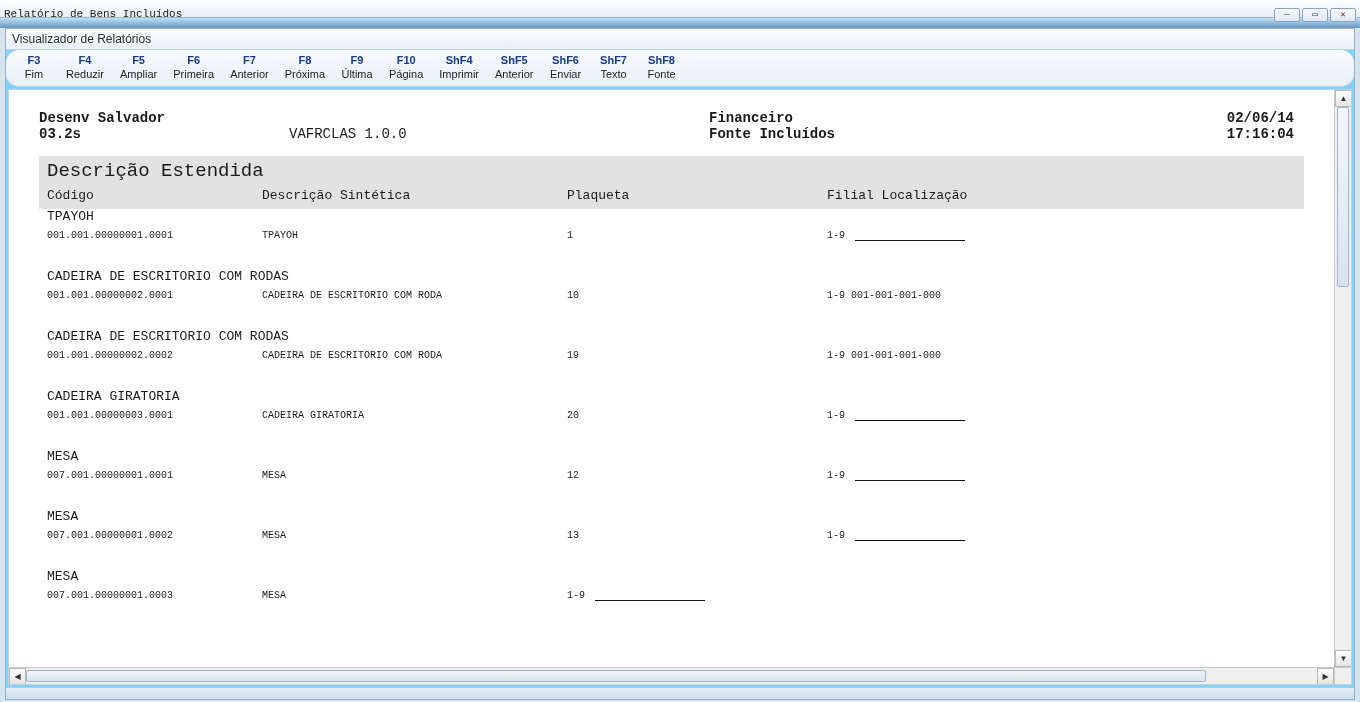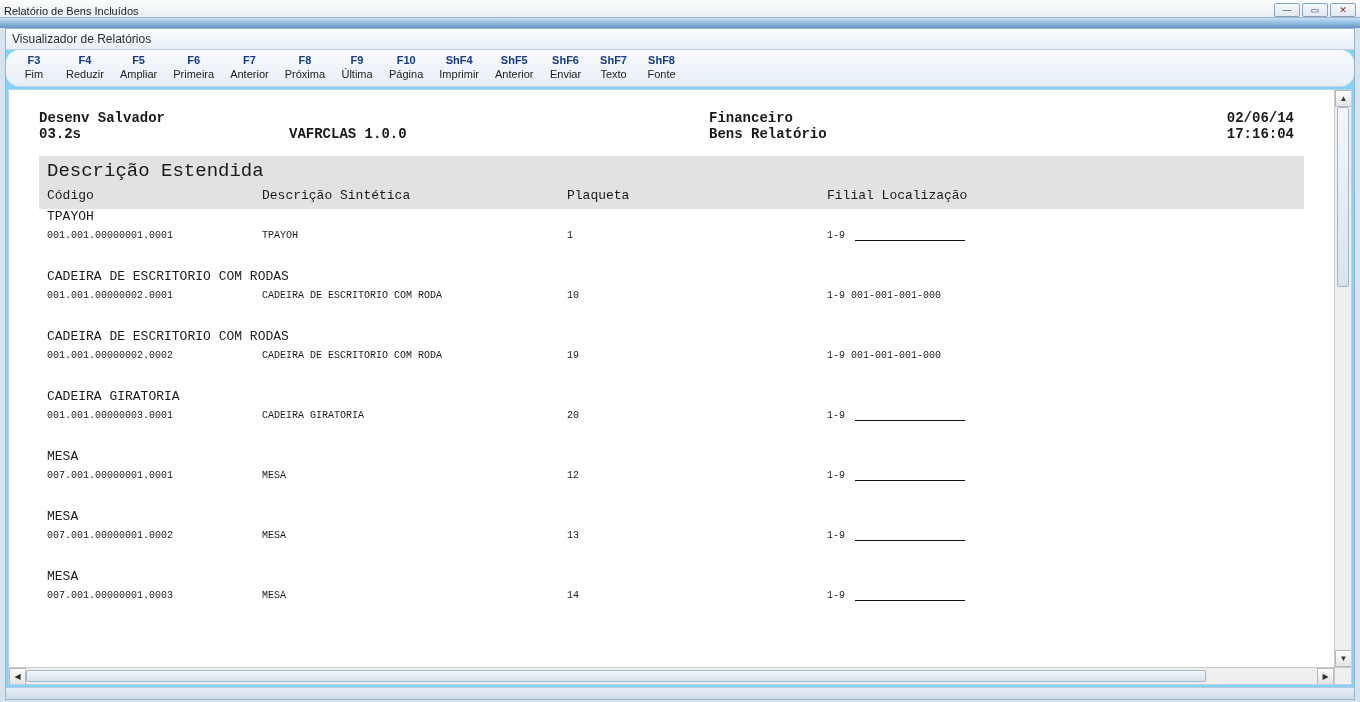--- a/index.html
+++ b/index.html
@@ -9,24 +9,25 @@
     font-size: 12px;
     background: #d6e4f0;
     width: 1360px; height: 702px;
     overflow: hidden;
   }
   
   .outer-titlebar {
     background: linear-gradient(#fdfefe, #e9eef5);
     border-bottom: 1px solid #9fb5cc;
     height: 18px;
-    display: flex; align-items: flex-end;
-    padding: 0 4px;
+    display: flex; align-items: flex-start;
+    padding: 8px 4px;
     font-size: 11px;
     color: #222;
+    font-family: Liberation Mono, monospace;
   }
   .outer-titlebar .spacer { flex: 1; }
   .win-btn-group { display: flex; gap: 2px; margin-left: auto; }
   .win-btn {
     width: 26px; height: 14px;
     background: linear-gradient(#f6f9fc, #dfe8f2);
     border: 1px solid #8aa3bd;
     border-radius: 2px;
     display: flex; align-items: center; justify-content: center;
     font-size: 9px; color: #3a4a5c;
@@ -131,21 +132,21 @@
   }
   
   .page {
     margin: 20px 30px;
     font-family: "Courier New", monospace;
     font-size: 14px;
     color: #1a1a1a;
   }
   .header-row { display: flex; }
   .header-row .c1 { width: 250px; font-weight: bold; }
-  .header-row .c2 { width: 420px; font-weight: bold; }
+  .header-row .c2 { width: 420px; font-weight: normal; }
   .header-row .c3 { width: 380px; font-weight: bold; text-align: left; }
   .header-row .c4 { flex: 1; text-align: right; font-weight: bold; padding-right: 10px; }
   .band {
     background: #e2e2e2;
     margin-top: 14px;
     padding: 4px 8px 6px 8px;
   }
   .band-row1 { font-size: 19px; }
   .band-row2 { display: flex; font-size: 13px; margin-top: 6px; }
   .col-codigo { width: 215px; }
@@ -252,21 +253,21 @@
 
         <div class="header-row">
           <div class="c1">Desenv Salvador</div>
           <div class="c2"></div>
           <div class="c3">Financeiro</div>
           <div class="c4">02/06/14</div>
         </div>
         <div class="header-row">
           <div class="c1">03.2s</div>
           <div class="c2">VAFRCLAS 1.0.0</div>
-          <div class="c3">Bens Relatório</div>
+          <div class="c3">Fonte Incluídos</div>
           <div class="c4">17:16:04</div>
         </div>
 
         <div class="band">
           <div class="band-row1">Descrição Estendida</div>
           <div class="band-row2">
             <div class="col-codigo">Código</div>
             <div class="col-desc">Descrição Sintética</div>
             <div class="col-plaq">Plaqueta</div>
             <div class="col-loc">Filial Localização</div>
@@ -326,21 +327,20 @@
                 <div class="c-desc">MESA</div>
                 <div class="c-plaq">13</div>
                 <div class="c-loc"><span>1-9 </span><span class="underline"></span></div>
               </div>
             </div>
             <div class="group" style="margin-top: 28px;">
               <div class="desc-ext">MESA</div>
               <div class="row">
                 <div class="c-cod">007.001.00000001.0003</div>
                 <div class="c-desc">MESA</div>
-                <div class="c-plaq">14</div>
                 <div class="c-loc"><span>1-9 </span><span class="underline"></span></div>
               </div>
             </div>
           </div>
 
       </div>
     </div>
 
     <div class="vscroll">
       <div class="arrow">▲</div>

